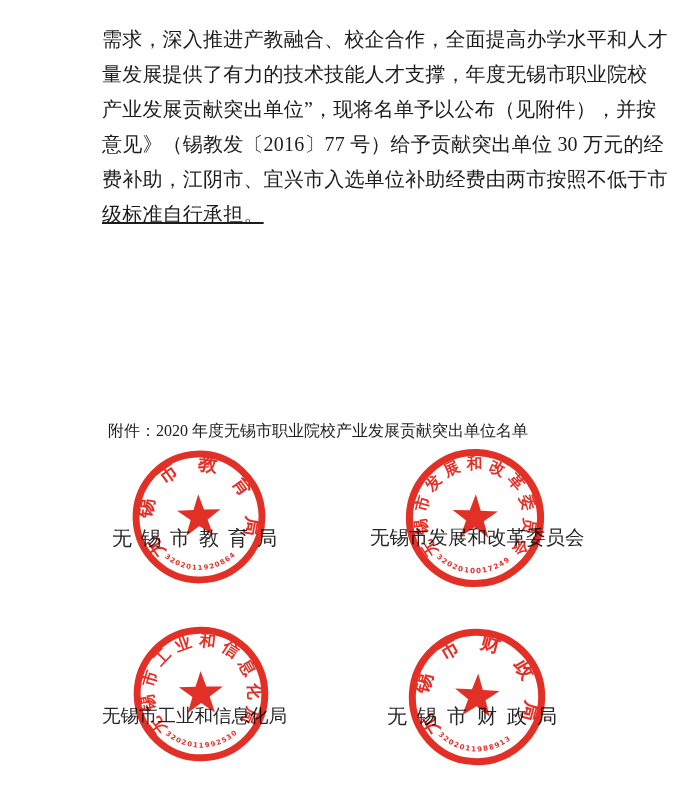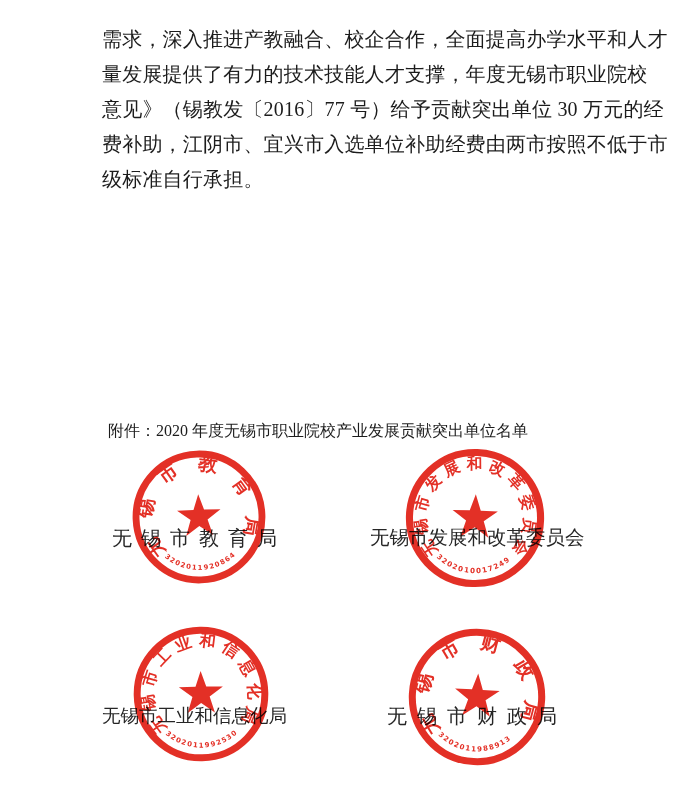--- a/index.html
+++ b/index.html
@@ -17,21 +17,21 @@
     letter-spacing:0.2px;
     margin-left:48px;
   }
   .bline{
     text-align:justify;
     text-align-last:justify;
     text-justify:inter-character;
     white-space:nowrap;
   }
   .bline.last{
-    text-align:right;text-align-last:left;white-space:normal;
+    text-align:right;text-align-last:left;white-space:normal;text-decoration:underline;
   }
   .attachment{
     position:absolute;left:108px;top:419px;
     font-size:16px;line-height:24px;white-space:nowrap;
   }
   .sig{
     position:absolute;
     font-size:20px;line-height:22px;
     color:#262626;white-space:nowrap;
   }
@@ -54,20 +54,21 @@
   .s4{left:402px;top:622px;transform:rotate(3deg);}
 </style>
 </head>
 <body>
 
 <div class="page">
 
   <div class="body-text">
     <div class="bline">需求，深入推进产教融合、校企合作，全面提高办学水平和人才</div>
     <div class="bline">量发展提供了有力的技术技能人才支撑，年度无锡市职业院校</div>
+    <div class="bline">产业发展贡献突出单位”，现将名单予以公布（见附件），并按</div>
     <div class="bline">意见》（锡教发〔2016〕77 号）给予贡献突出单位 30 万元的经</div>
     <div class="bline">费补助，江阴市、宜兴市入选单位补助经费由两市按照不低于市</div>
     <div class="bline last">级标准自行承担。</div>
   </div>
 
   <div class="attachment">附件：2020 年度无锡市职业院校产业发展贡献突出单位名单</div>
 
   <div class="sig sig1">无锡市教育局</div>
   <div class="sig sig2">无锡市发展和改革委员会</div>
   <div class="sig sig3">无锡市工业和信息化局</div>

